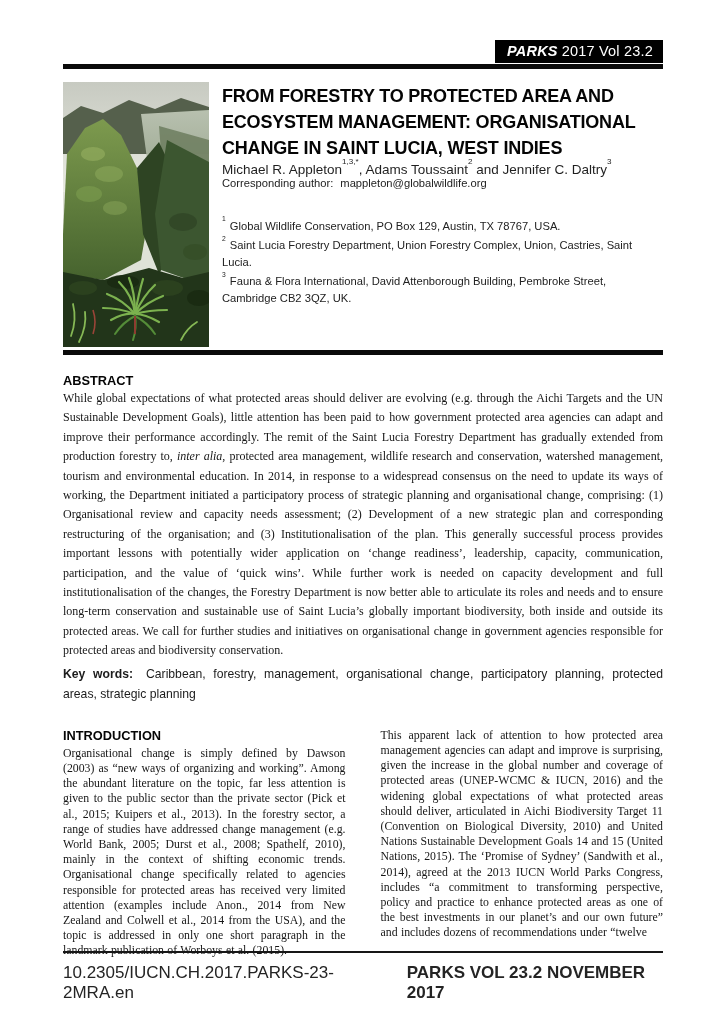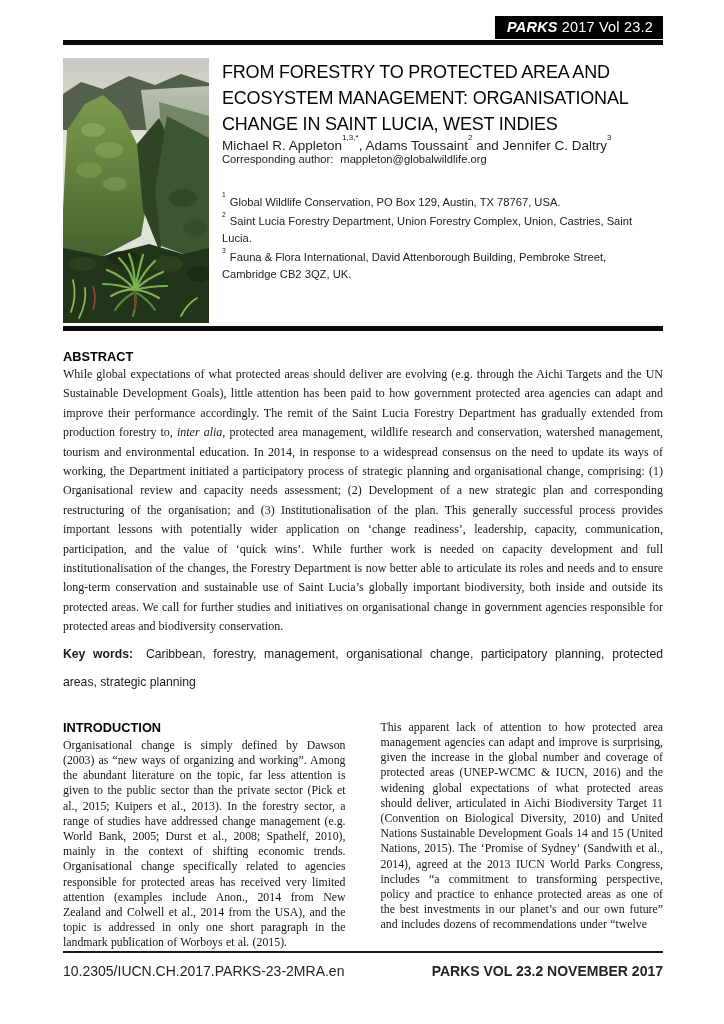--- a/index.html
+++ b/index.html
@@ -7,67 +7,67 @@
   body {
     width: 724px; height: 1024px;
     position: relative;
     font-family: "Liberation Sans", sans-serif;
     color: #1a1a1a;
     overflow: hidden;
   }
   .content { padding: 0 61px 0 63px; }
 
   
-  .badge-row { display: flex; justify-content: flex-end; padding-top: 16px; }
+  .badge-row { display: flex; justify-content: flex-end; padding-top: 40px; }
   .badge { background: #000; color: #fff; font-size: 14.5px; padding: 3px 10px 4px 12px; letter-spacing: 0.2px; }
   .badge .it { font-style: italic; font-weight: 600; margin-right: 4px; }
   .rule-thick { height: 5px; background: #0a0a0a; }
   .rule-top { margin-top: 1px; }
   .rule2 { margin-top: 3px; }
 
   
   .head-row { display: flex; gap: 13px; margin-top: 13px; }
   .photo { width: 146px; height: 265px; flex: none; background: #dfe2d8; }
   .photo svg { display: block; }
   .head-text { flex: 1; min-width: 0; }
-  h1 { font-size: 18px; line-height: 26px; font-weight: 400; color: #050505; letter-spacing: -0.2px; margin-top: 1px; }
+  h1 { font-size: 18px; line-height: 26px; font-weight: 700; color: #050505; letter-spacing: -0.2px; margin-top: 1px; }
   h1 .tl { display: block; white-space: nowrap; }
   .authors { margin-top: 0; font-size: 13.5px; color: #1f1f1f; }
   sup { font-size: 60%; position: relative; top: -0.5em; }
   .corres { font-size: 11.2px; color: #222; }
   .corres .email { margin-left: 7px; }
   .affils { margin-top: 26px; font-size: 11.2px; line-height: 16.8px; color: #222; }
   .affil sup { margin-right: 1px; }
 
   
   h2 { font-size: 12.8px; line-height: 15px; font-weight: 700; color: #050505; }
   .abstract-h { margin-top: 18px; }
   .abstract-text {
     font-family: "Liberation Serif", serif;
     font-size: 12px; line-height: 19.4px;
     text-align: justify; margin-top: 1px; color: #161616;
   }
-  .keywords { margin-top: 3px; font-size: 12.2px; line-height: 28px; text-align: justify; color: #1c1c1c; }
+  .keywords { margin-top: 3px; font-size: 12.2px; line-height: 20px; text-align: justify; color: #1c1c1c; }
   .keywords strong { margin-right: 13px; }
 
   
   .columns { display: flex; gap: 35px; margin-top: 24px; }
   .col { width: 289.5px; }
   .col h2 { margin-bottom: 3px; }
   .body-text {
     font-family: "Liberation Serif", serif;
     font-size: 11.8px; line-height: 15.2px;
     text-align: justify; color: #161616;
     word-spacing: 0.4px;
   }
 
   
   .footer { position: absolute; left: 63px; right: 61px; top: 951px; }
   .rule-thin { height: 2px; background: #161616; }
-  .footer-row { display: flex; justify-content: space-between; margin-top: 10px; font-size: 14px; color: #242424; }
+  .footer-row { display: flex; justify-content: space-between; margin-top: 10px; font-size: 17px; color: #242424; }
   .footer-row .issue { font-weight: 700; padding-left: 32px; }
 </style>
 </head>
 <body>
 
 <div class="content">
 
   <div class="badge-row">
     <div class="badge"><span class="it">PARKS</span><span>2017 Vol 23.2</span></div>
   </div>

